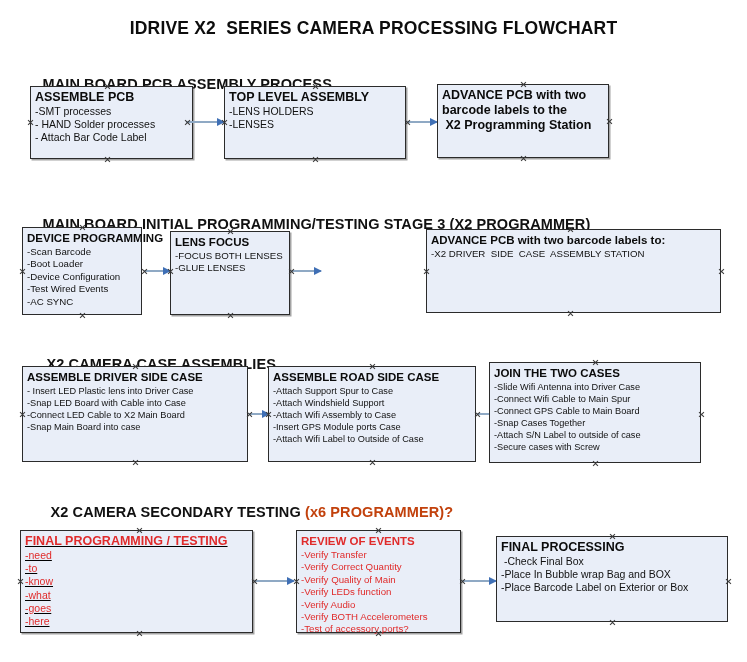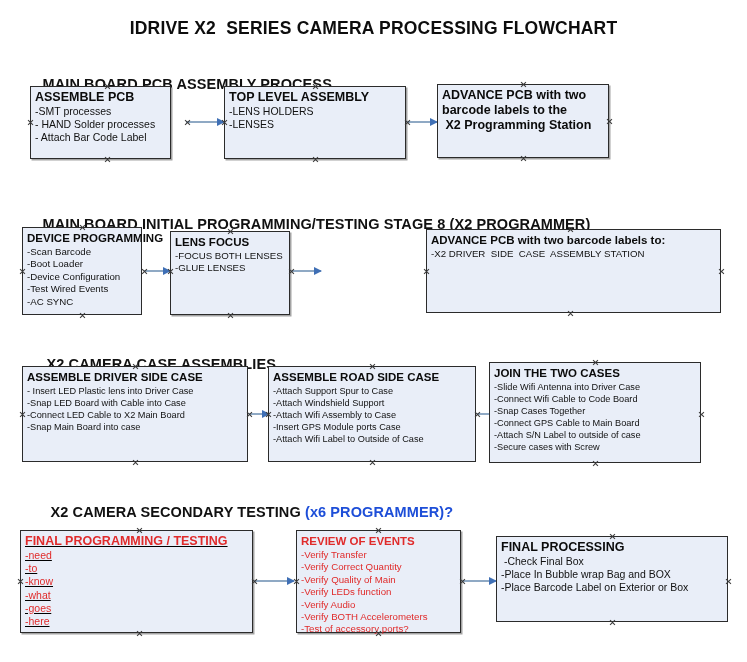--- a/index.html
+++ b/index.html
@@ -37,21 +37,21 @@
   
   .section-heading {
     position: absolute;
     font-size: 14.5px;
     font-weight: bold;
     color: #111111;
     white-space: pre;
     letter-spacing: 0.1px;
   }
   .section-heading .accent {
-    color: #1d4ed8;
+    color: #c2410c;
   }
 
   
   .pbox {
     position: absolute;
     background: #e9eef8;
     border: 1px solid #2b2b2b;
     box-sizing: border-box;
     box-shadow: 1.5px 1.5px 0 0 rgba(90,90,90,0.55);
     padding: 3px 4px 2px 4px;
@@ -124,21 +124,21 @@
 <body>
 
 <div class="canvas">
 
   <div class="doc-title">IDRIVE X2  SERIES CAMERA PROCESSING FLOWCHART</div>
 
   <div class="section-heading" style="left:26px; top:60px;">
     <span>MAIN BOARD PCB ASSEMBLY PROCESS</span>
   </div>
 
-  <div class="pbox" style="left:30px; top:86px; width:141px; height:73px;">
+  <div class="pbox" style="left:30px; top:86px; width:163px; height:73px;">
     <div class="btitle">ASSEMBLE PCB</div>
     <div class="bline">-SMT processes</div>
     <div class="bline">- HAND Solder processes</div>
     <div class="bline">- Attach Bar Code Label</div>
   </div>
   <div class="xh" style="left:107px; top:86px;"></div>
   <div class="xh" style="left:107px; top:159px;"></div>
   <div class="xh" style="left:30px; top:122px;"></div>
 
   <div class="conn" style="left:186px; top:121px; width:38px;"></div>
@@ -159,21 +159,21 @@
   <div class="pbox" style="left:437px; top:84px; width:172px; height:74px;">
     <div class="btitle">ADVANCE PCB with two</div>
     <div class="btitle">barcode labels to the</div>
     <div class="btitle"> X2 Programming Station</div>
   </div>
   <div class="xh" style="left:523px; top:84px;"></div>
   <div class="xh" style="left:523px; top:158px;"></div>
   <div class="xh" style="left:609px; top:121px;"></div>
 
   <div class="section-heading" style="left:26px; top:200px;">
-    <span>MAIN BOARD INITIAL PROGRAMMING/TESTING STAGE 8 (X2 PROGRAMMER)</span>
+    <span>MAIN BOARD INITIAL PROGRAMMING/TESTING STAGE 3 (X2 PROGRAMMER)</span>
   </div>
 
   <div class="pbox shadowless" style="left:22px; top:227px; width:120px; height:88px;">
     <div class="btitle sm">DEVICE PROGRAMMING</div>
     <div class="bline sm">-Scan Barcode</div>
     <div class="bline sm">-Boot Loader</div>
     <div class="bline sm">-Device Configuration</div>
     <div class="bline sm">-Test Wired Events</div>
     <div class="bline sm">-AC SYNC</div>
   </div>
@@ -234,23 +234,23 @@
   <div class="xh" style="left:372px; top:366px;"></div>
   <div class="xh" style="left:372px; top:462px;"></div>
   <div class="xh" style="left:268px; top:414px;"></div>
 
   <div class="conn" style="left:477px; top:413px; width:19px;"></div>
   <div class="xh" style="left:477px; top:414px;"></div>
 
   <div class="pbox shadowless" style="left:489px; top:362px; width:212px; height:101px;">
     <div class="btitle sm">JOIN THE TWO CASES</div>
     <div class="bline xs">-Slide Wifi Antenna into Driver Case</div>
-    <div class="bline xs">-Connect Wifi Cable to Code Board</div>
+    <div class="bline xs">-Connect Wifi Cable to Main Spur</div>
+    <div class="bline xs">-Connect GPS Cable to Main Board</div>
     <div class="bline xs">-Snap Cases Together</div>
-    <div class="bline xs">-Connect GPS Cable to Main Board</div>
     <div class="bline xs">-Attach S/N Label to outside of case</div>
     <div class="bline xs">-Secure cases with Screw</div>
   </div>
   <div class="xh" style="left:595px; top:362px;"></div>
   <div class="xh" style="left:595px; top:463px;"></div>
   <div class="xh" style="left:701px; top:414px;"></div>
 
   <div class="section-heading" style="left:34px; top:488px;">
     <span>X2 CAMERA SECONDARY TESTING </span><span class="accent">(x6 PROGRAMMER)?</span>
   </div>

